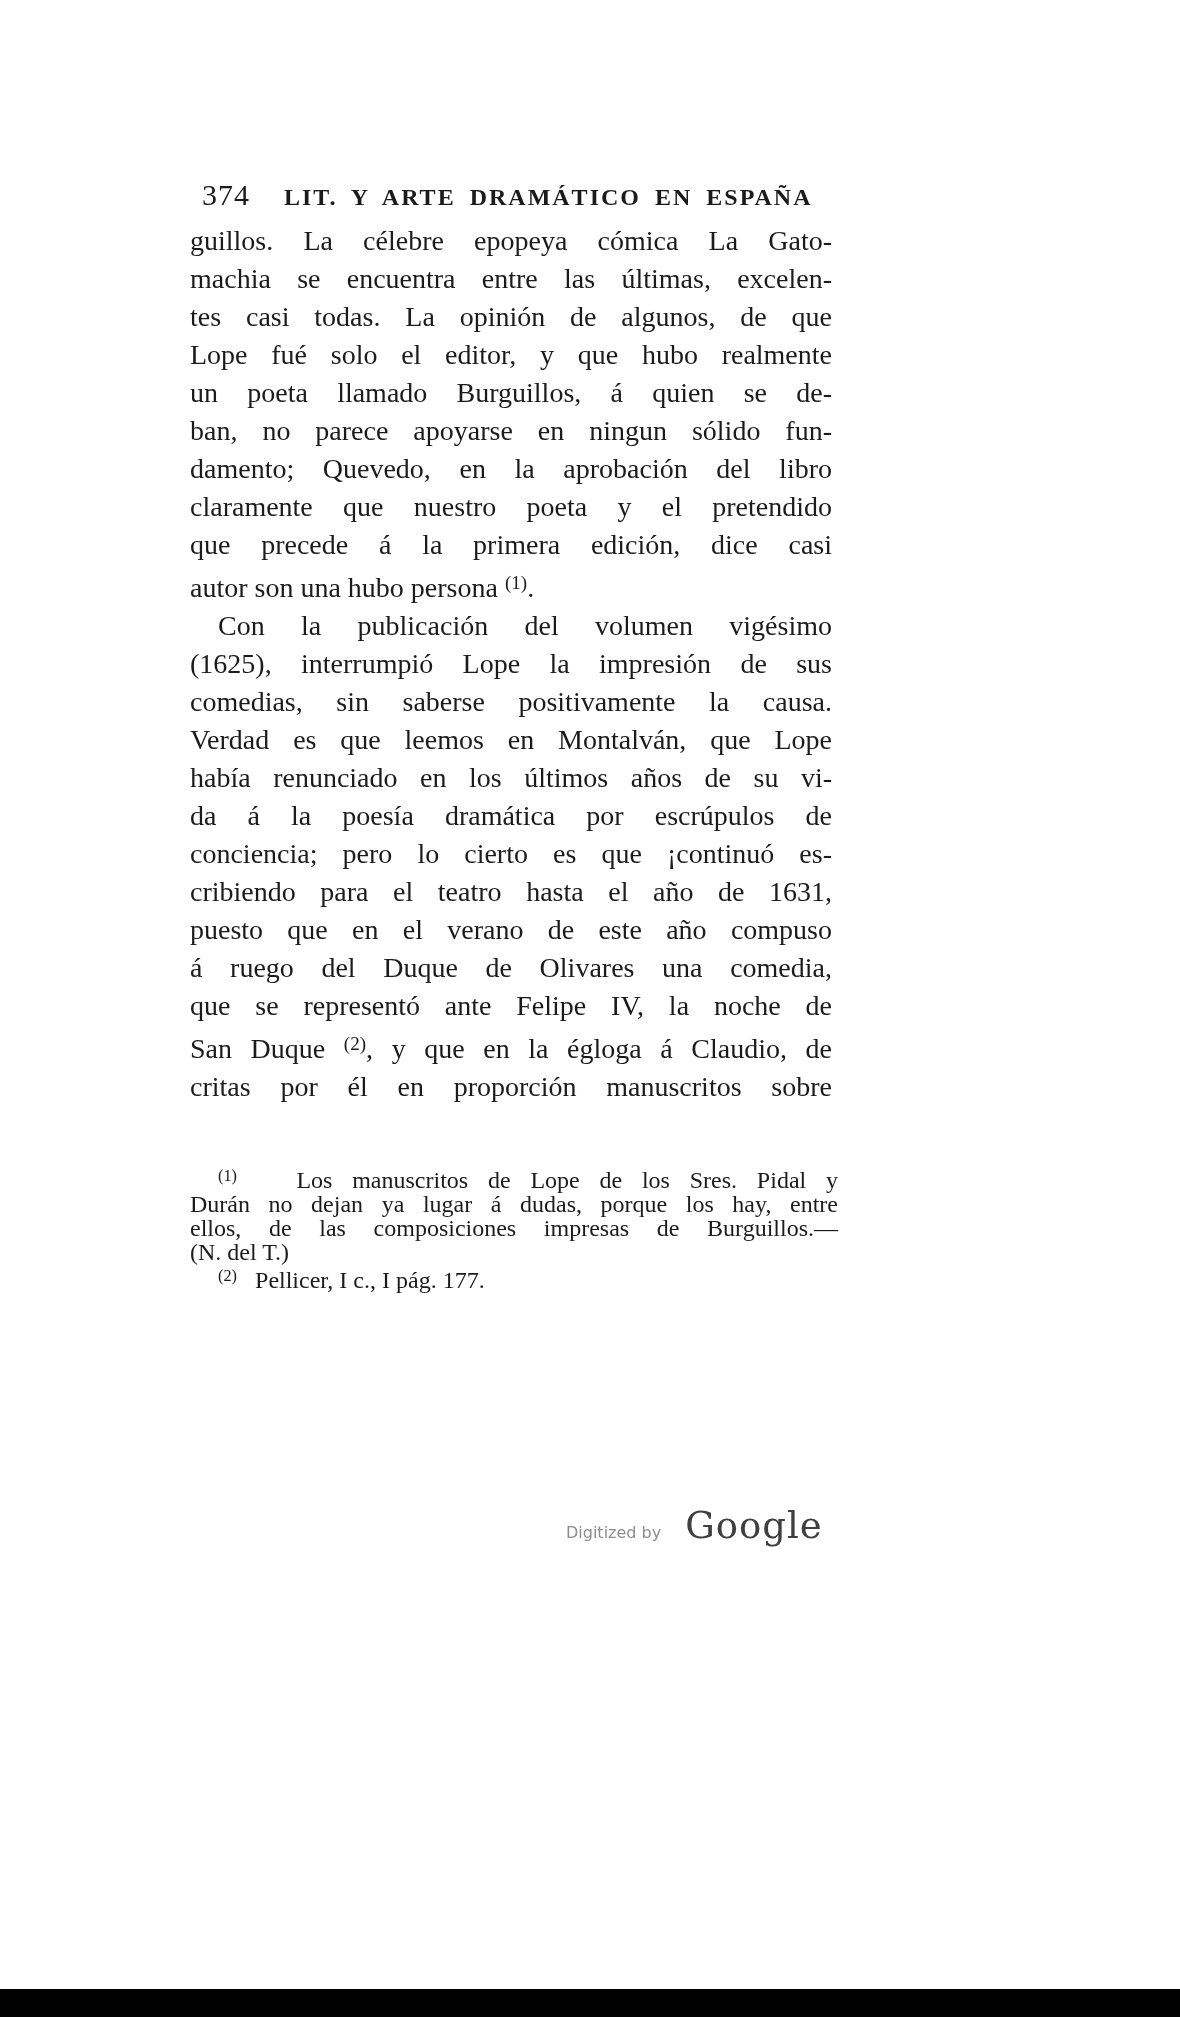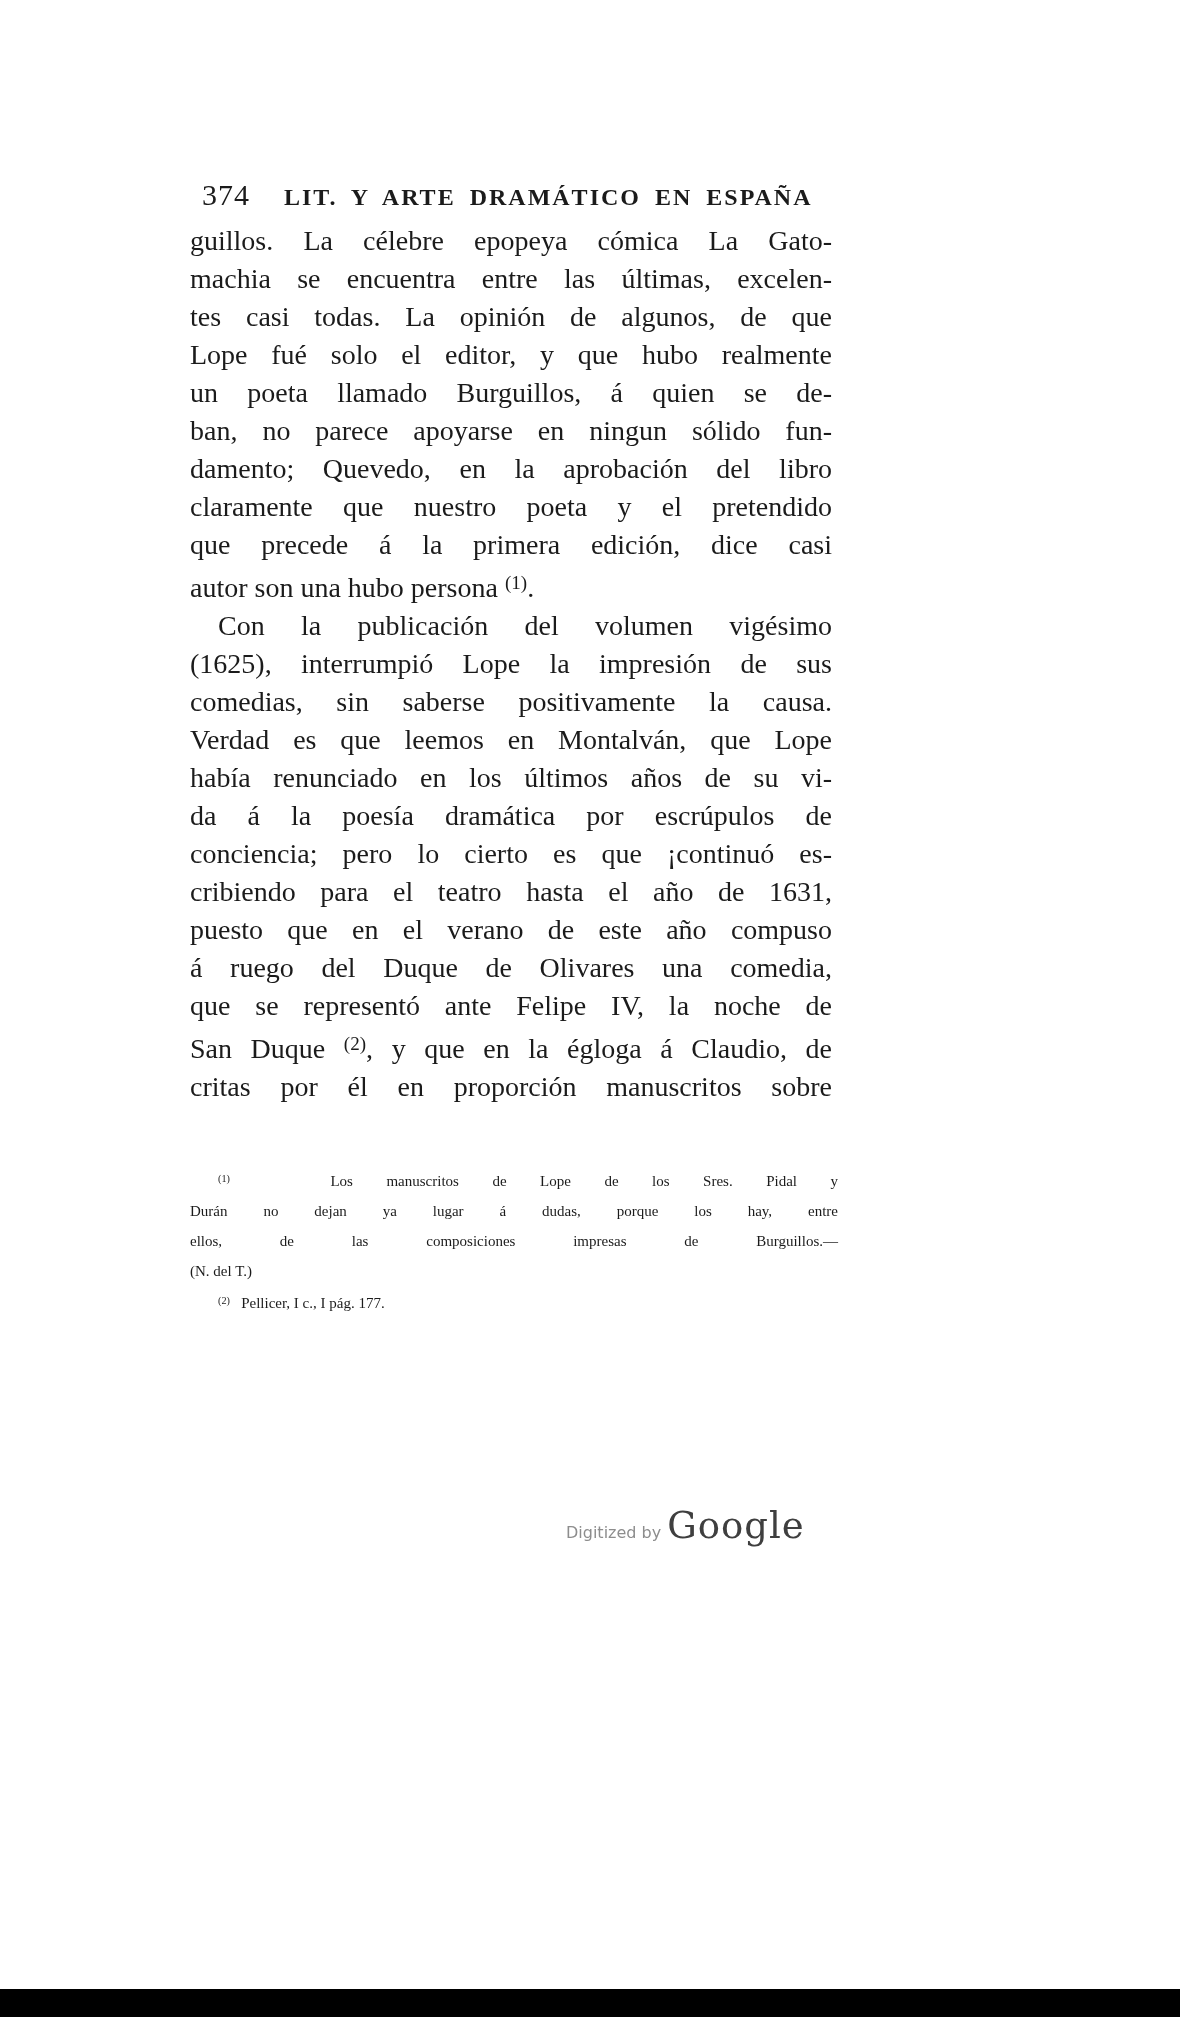--- a/index.html
+++ b/index.html
@@ -40,22 +40,22 @@
     top: 222px;
     width: 642px;
     font-size: 28px;
     line-height: 38px;
   }
   .footnotes {
     position: absolute;
     left: 190px;
     top: 1164px;
     width: 648px;
-    font-size: 15px;
-    line-height: 30px;
+    font-size: 24px;
+    line-height: 24px;
   }
   .line {
     text-align: justify;
     text-align-last: justify;
   }
   .line.last { text-align-last: left; }
   .line.indent { text-indent: 28px; }
   .italic { }
   .sup {
     font-size: 0.68em;
@@ -72,21 +72,21 @@
   }
   .digitized {
     font-family: "DejaVu Sans", sans-serif;
     font-size: 16px;
     color: var(--watermark-label, #8d8d8d);
   }
   .google {
     font-family: "DejaVu Serif", serif;
     font-size: 37px;
     color: var(--watermark-logo, #3f3f3f);
-    margin-left: 6px;
+    margin-left: 24px;
     letter-spacing: 1px;
   }
   .scan-edge {
     position: absolute;
     left: 0;
     bottom: 0;
     width: 100%;
     height: 28px;
     background: var(--scan-edge, #000000);
   }

